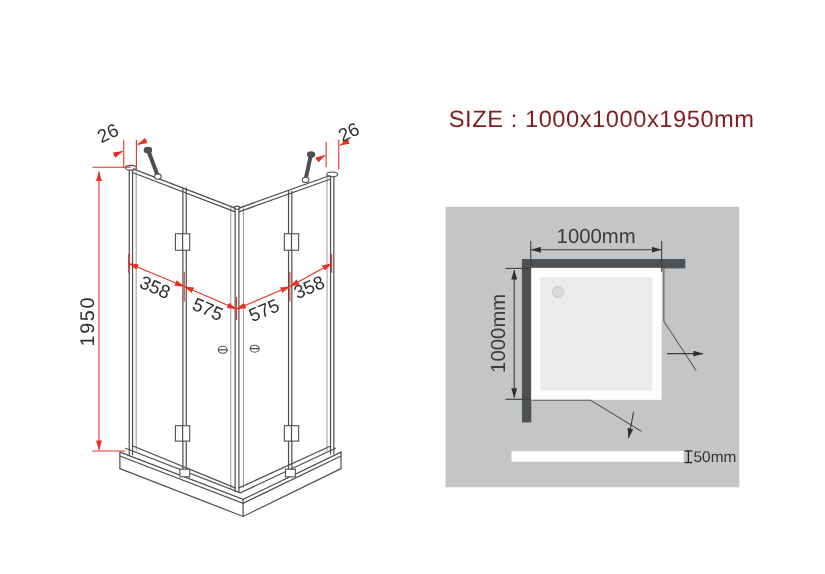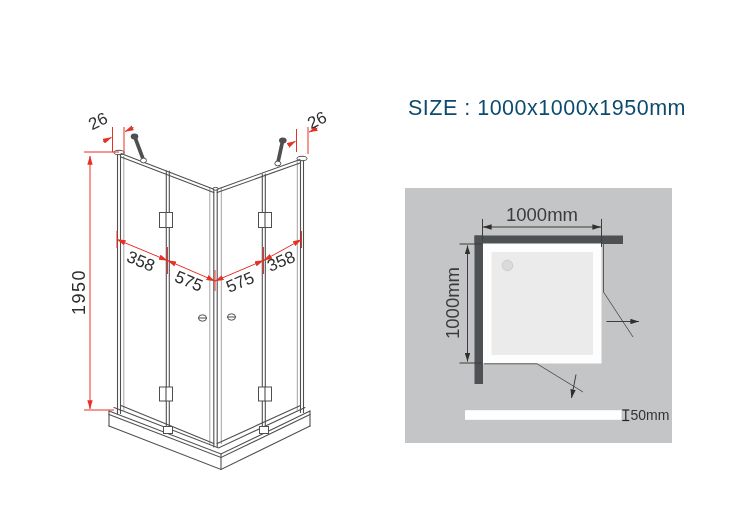--- a/index.html
+++ b/index.html
@@ -1,19 +1,19 @@
 <!DOCTYPE html>
 <html><head>
 <meta charset="utf-8">
 <style>
   html,body{margin:0;padding:0;background:#fff;}
   body{font-family:"Liberation Sans",sans-serif;}
   .stage{position:relative;width:750px;height:522px;background:#ffffff;overflow:hidden;}
   .abs{position:absolute;}
-  .size-title{font-size:21.5px;letter-spacing:.5px;color:#0c4a6e;white-space:pre;}
+  .size-title{font-size:21.5px;letter-spacing:.5px;color:#7f1d1d;white-space:pre;}
   svg{overflow:visible;}
   
   .ln{stroke:#4f4f4f;stroke-width:1.1;fill:none;stroke-linecap:round;}
   .lt{stroke:#8b8b8b;stroke-width:.8;fill:none;}
   .cap{fill:#ffffff;stroke:#4f4f4f;stroke-width:1;}
   .solid{fill:#4f4f4f;stroke:none;}
   .dim{stroke:#e63125;stroke-width:1;fill:none;}
   .dtx{fill:#2e2e2e;font-size:17px;}
   .dtx19{fill:#2e2e2e;font-size:18px;letter-spacing:1.5px;}
   

